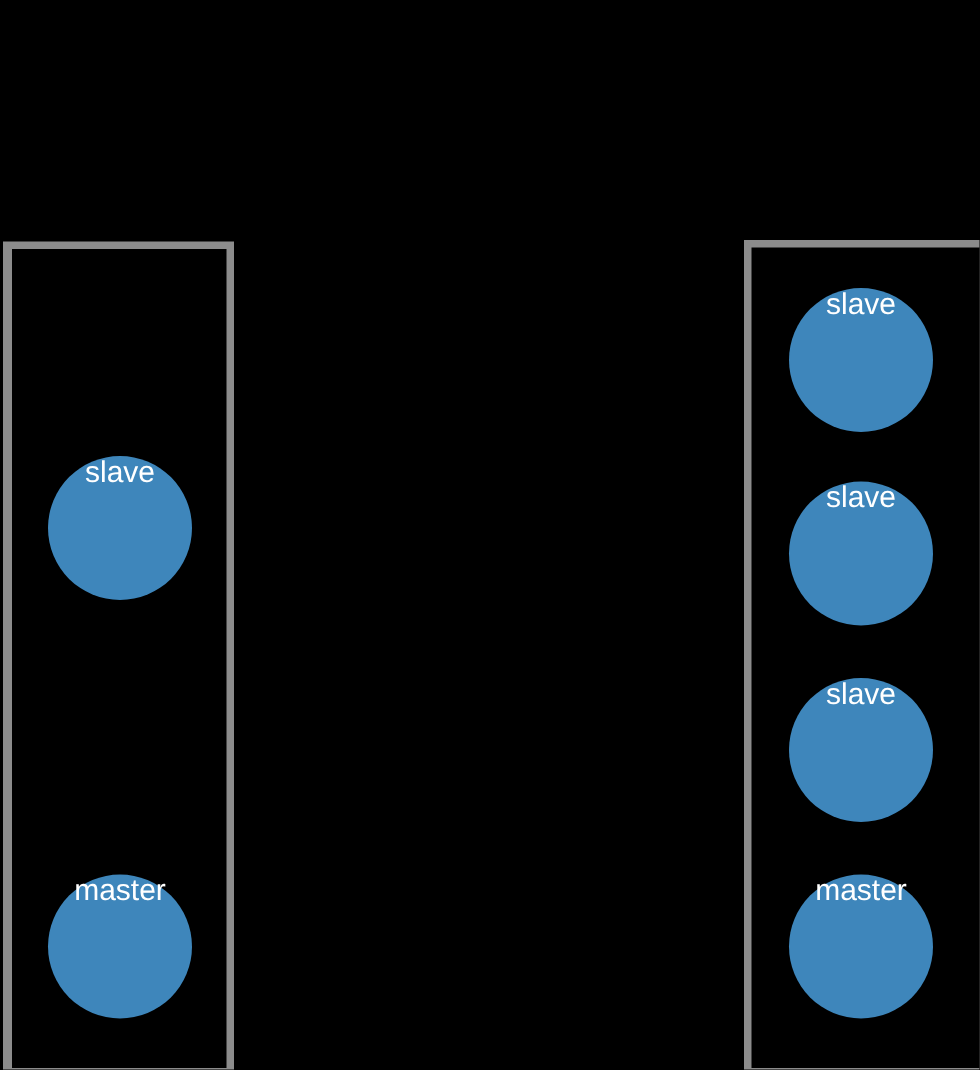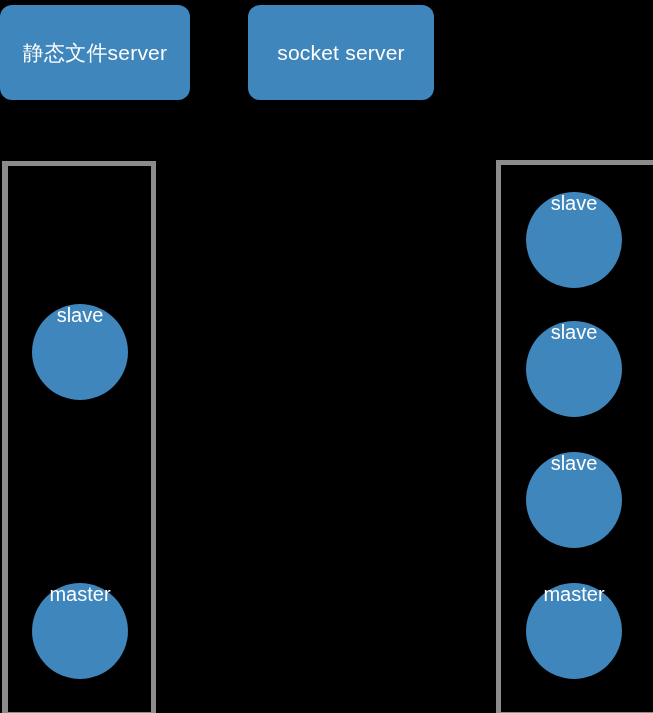--- a/index.html
+++ b/index.html
@@ -98,27 +98,21 @@
     width: 653px;
     height: 713px;
     pointer-events: none;
   }
 </style>
 </head>
 <body>
 
 <div id="canvas">
 
-  <div class="server-box" id="static-file-server">
-    <span>静态文件server</span>
-  </div>
 
-  <div class="server-box" id="socket-server">
-    <span>socket server</span>
-  </div>
 
   <svg id="connectors" viewBox="0 0 653 713" xmlns="http://www.w3.org/2000/svg">
     <defs>
       <marker id="arrowhead" markerWidth="9" markerHeight="7" refX="8" refY="3.5" orient="auto" markerUnits="strokeWidth">
         <polygon points="0 0, 9 3.5, 0 7" fill="#000000"></polygon>
       </marker>
     </defs>
 
     <path d="M 95 100 L 95 250 L 170 300 L 120 330" stroke="#000000" stroke-width="2" fill="none" marker-end="url(#arrowhead)"></path>
 

